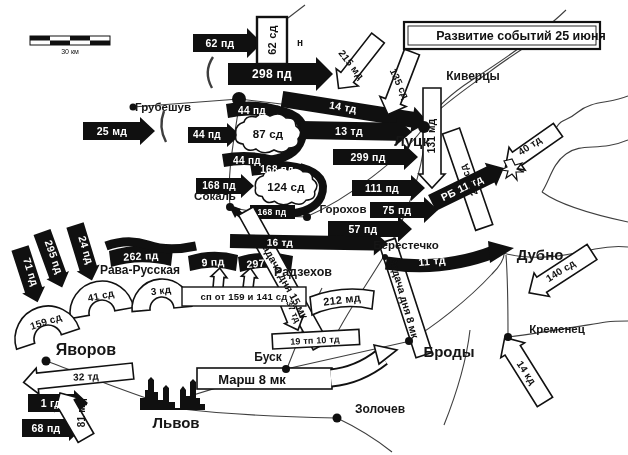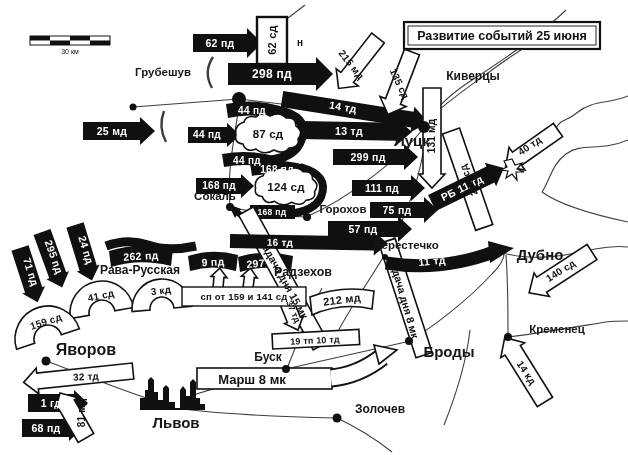--- a/index.html
+++ b/index.html
@@ -7,21 +7,21 @@
          font-family:"Liberation Sans",sans-serif;}
   #shapes{position:absolute;left:0;top:0;z-index:1;}
   #labels{position:absolute;left:0;top:0;width:628px;height:455px;z-index:2;}
   .lb{position:absolute;transform:translate(-50%,-50%) rotate(var(--r,0deg));
       white-space:nowrap;line-height:1;}
   .gu{color:#fff;font-weight:bold;font-size:10.5px;letter-spacing:.3px;}
   .su{color:#111;font-weight:bold;font-size:10px;letter-spacing:.2px;}
   .city{color:#161616;font-size:11.5px;font-weight:600;}
   .big{font-size:15px;font-weight:bold;}
   .ann{color:#111;font-weight:bold;font-size:10.5px;}
-  .ttl{font-size:12.5px;font-weight:600;color:#111;}
+  .ttl{font-size:12.5px;font-weight:600;color:#111;margin-left:19px;}
   .wm{font-family:"DejaVu Serif",serif;font-style:italic;font-size:17px;color:#1b1b1b;letter-spacing:.5px;}
   .sc{font-size:7px;font-weight:normal;color:#111;}
 </style>
 </head>
 <body>
 
 <div id="stage">
 
 <svg id="shapes" width="628" height="455" viewBox="0 0 628 455">
   <defs>
@@ -282,21 +282,21 @@
   <div class="lb su" style="left:82px;top:413px;--r:-90deg">81 мд</div>
   <div class="lb su" style="left:342px;top:300px;--r:-7deg;font-size:11px">212 мд</div>
   <div class="lb su" style="left:293px;top:312px;--r:66deg;font-size:9px">37 тд</div>
   <div class="lb su" style="left:244px;top:297px;font-size:9.5px">сп от 159 и 141 сд</div>
   <div class="lb su" style="left:315px;top:341px;--r:-3deg;font-size:9px">19 тп 10 тд</div>
 
   <div class="lb ann" style="left:284px;top:279px;--r:61deg">Задача дня 15 мк</div>
   <div class="lb ann" style="left:404px;top:298px;--r:74deg">Задача дня 8 мк</div>
   <div class="lb ann" style="left:252px;top:379px;font-size:13px">Марш 8 мк</div>
 
-  <div class="lb city" style="left:163px;top:73px">Грубешув</div>
+  <div class="lb city" style="left:163px;top:108px">Грубешув</div>
   <div class="lb city" style="left:473px;top:76px;font-size:12px">Киверцы</div>
   <div class="lb city big" style="left:412px;top:140px">Луцк</div>
   <div class="lb city" style="left:215px;top:197px">Сокаль</div>
   <div class="lb city" style="left:343px;top:210px">Горохов</div>
   <div class="lb city" style="left:406px;top:246px">Берестечко</div>
   <div class="lb city big" style="left:540px;top:254px">Дубно</div>
   <div class="lb city" style="left:303px;top:272px;font-size:12.5px">Радзехов</div>
   <div class="lb city" style="left:557px;top:330px">Кременец</div>
   <div class="lb city big" style="left:449px;top:351px">Броды</div>
   <div class="lb city" style="left:86px;top:350px;font-size:16px">Яворов</div>

